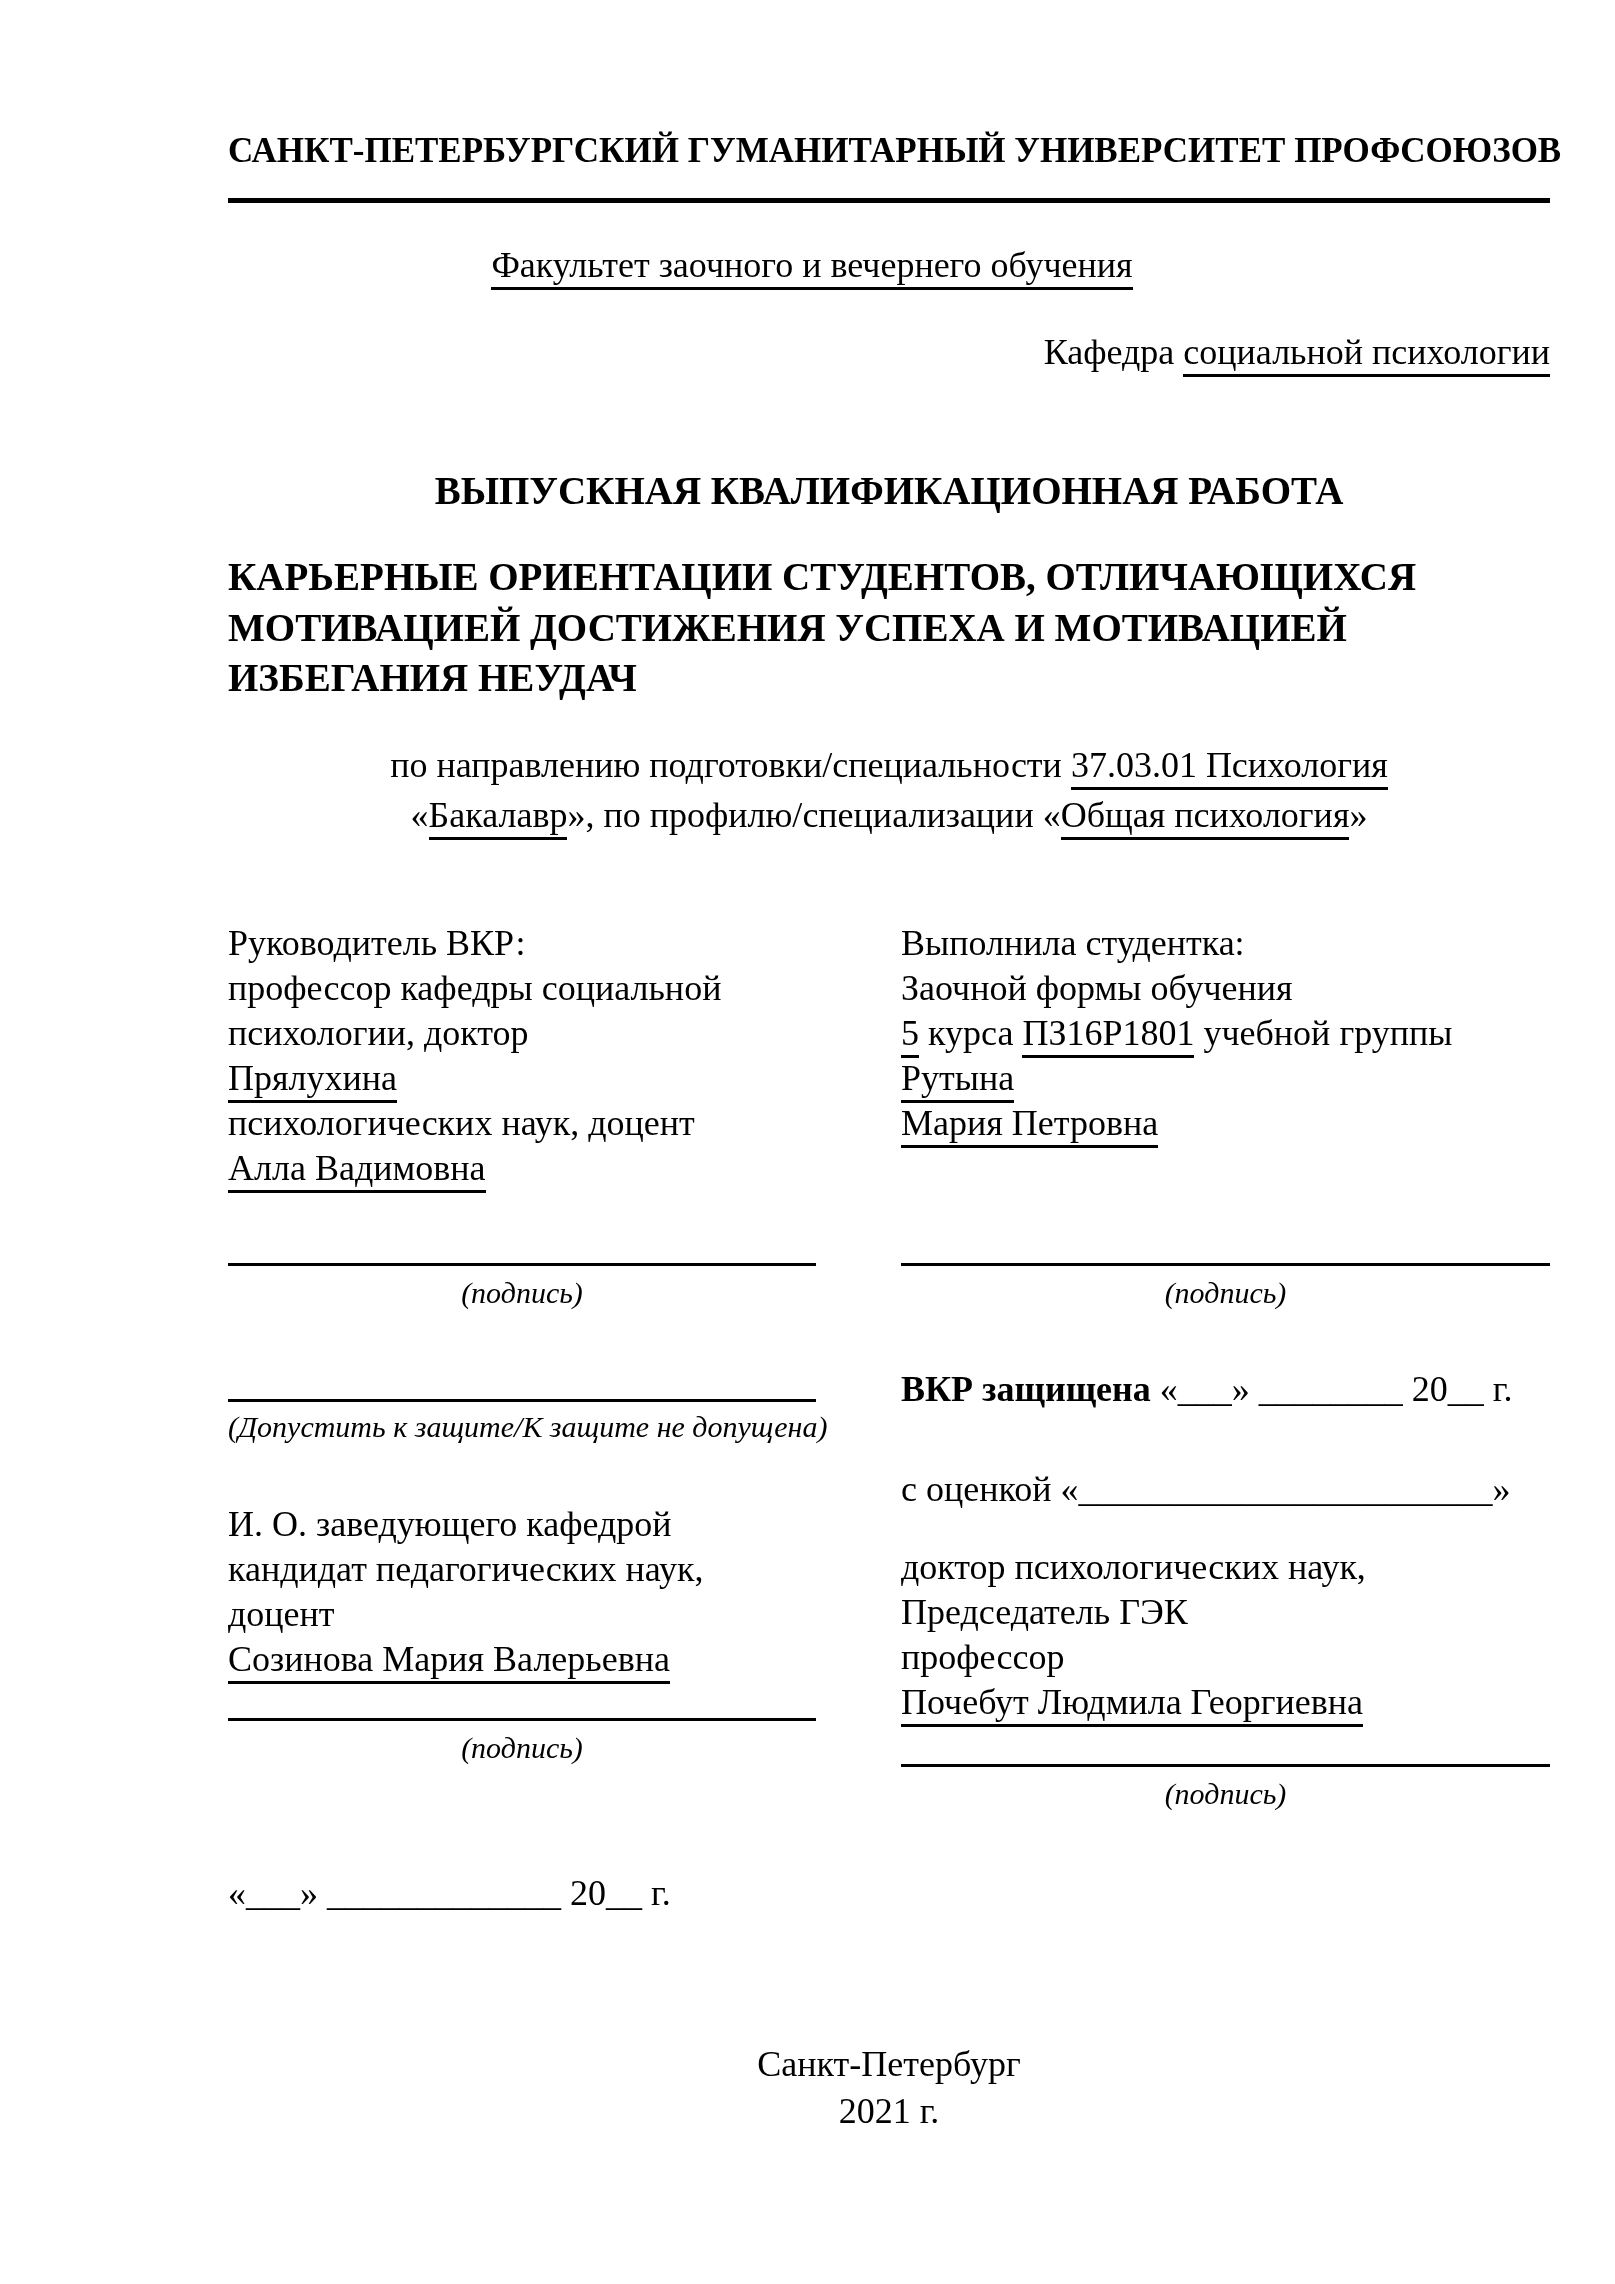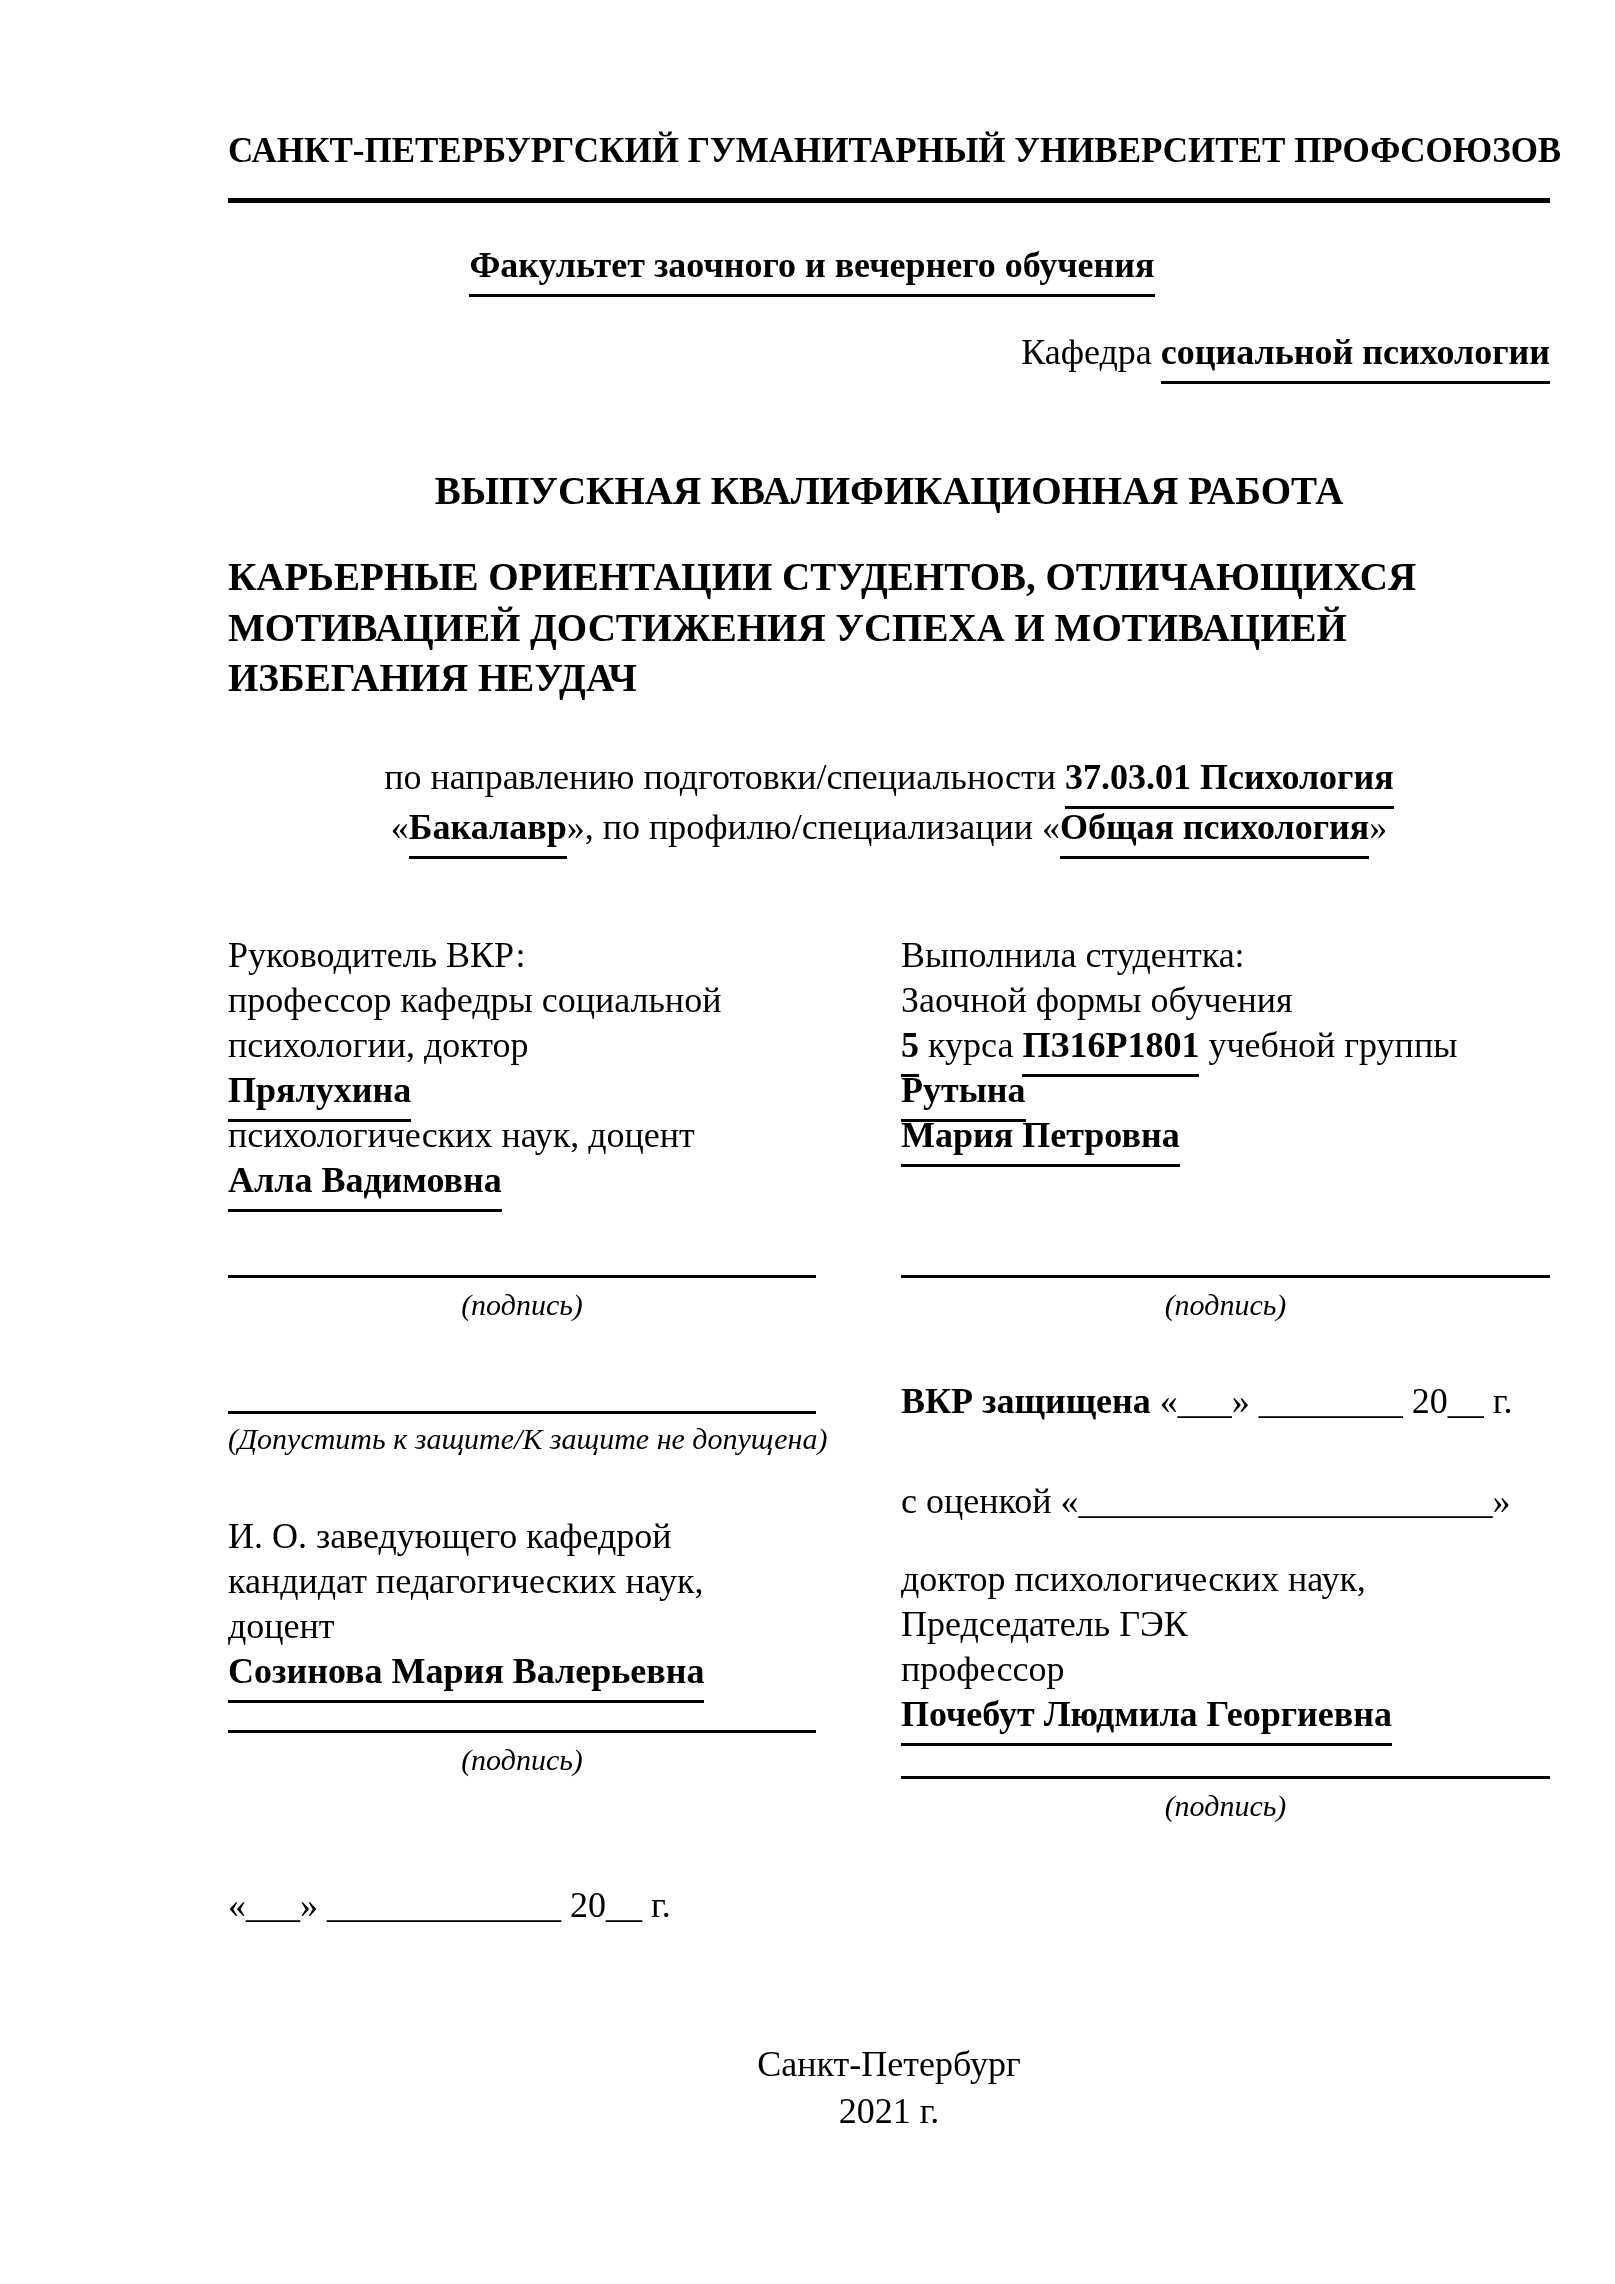--- a/index.html
+++ b/index.html
@@ -16,23 +16,23 @@
   .header {
     font-weight: bold; font-size: 35px; text-align: center;
     padding-bottom: 27px; border-bottom: 5.5px solid #000;
     white-space: nowrap;
   }
   .faculty { margin-top: 41px; text-align: center; position: relative; left: -77px; white-space: nowrap; }
   .dept { margin-top: 45px; text-align: right; white-space: nowrap; }
   .worktype { margin-top: 95px; text-align: center; font-weight: bold; font-size: 39px; white-space: nowrap; }
   .thesis { margin-top: 39px; text-align: left; font-weight: bold; font-size: 39px; line-height: 1.3; }
   .thesis div { white-space: nowrap; }
-  .spec { margin-top: 48px; text-align: center; line-height: 1.4; }
+  .spec { margin-top: 36px; text-align: center; line-height: 1.4; }
   .spec div { white-space: nowrap; }
-  .u { border-bottom: 3.1px solid #000; padding-bottom: 9px; font-weight: bold; }
+  .u { border-bottom: 3.1px solid #000; padding-bottom: 2px; }
   .columns { display: flex; margin-top: 80px; }
   .col-left { width: 588px; }
   .col-right { width: 649px; margin-left: auto; }
   .line { line-height: 45px; white-space: nowrap; }
   .sig-line { border-bottom: 3.9px solid #000; height: 0; }
   .mt-sig1 { margin-top: 72px; }
   .caption { font-style: italic; font-size: 30px; margin-top: 7.8px; line-height: 1.25; }
   .caption.center { text-align: center; }
   .mt-sig2 { margin-top: 88px; }
   .admit { margin-top: 6.3px; white-space: nowrap; text-align: center; }

